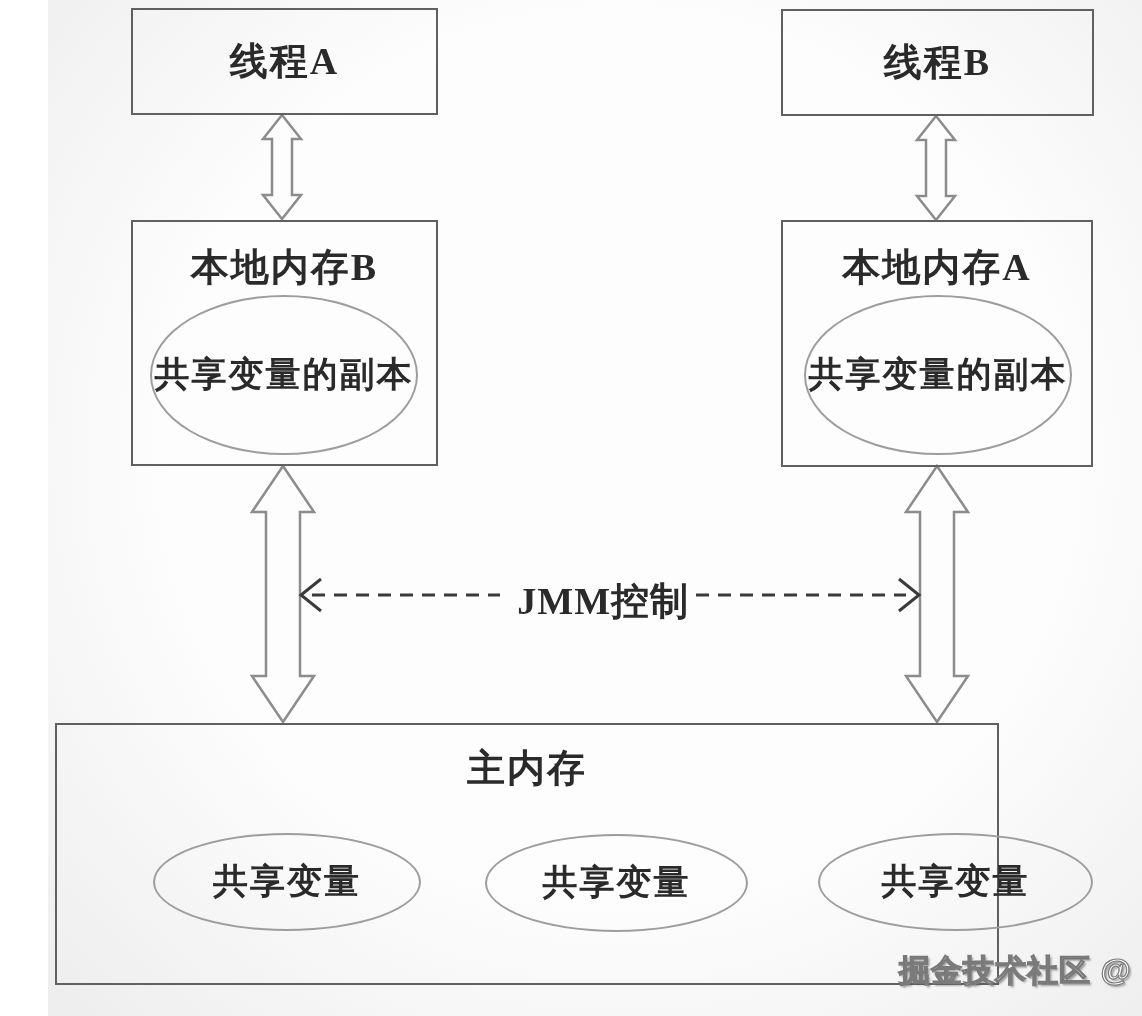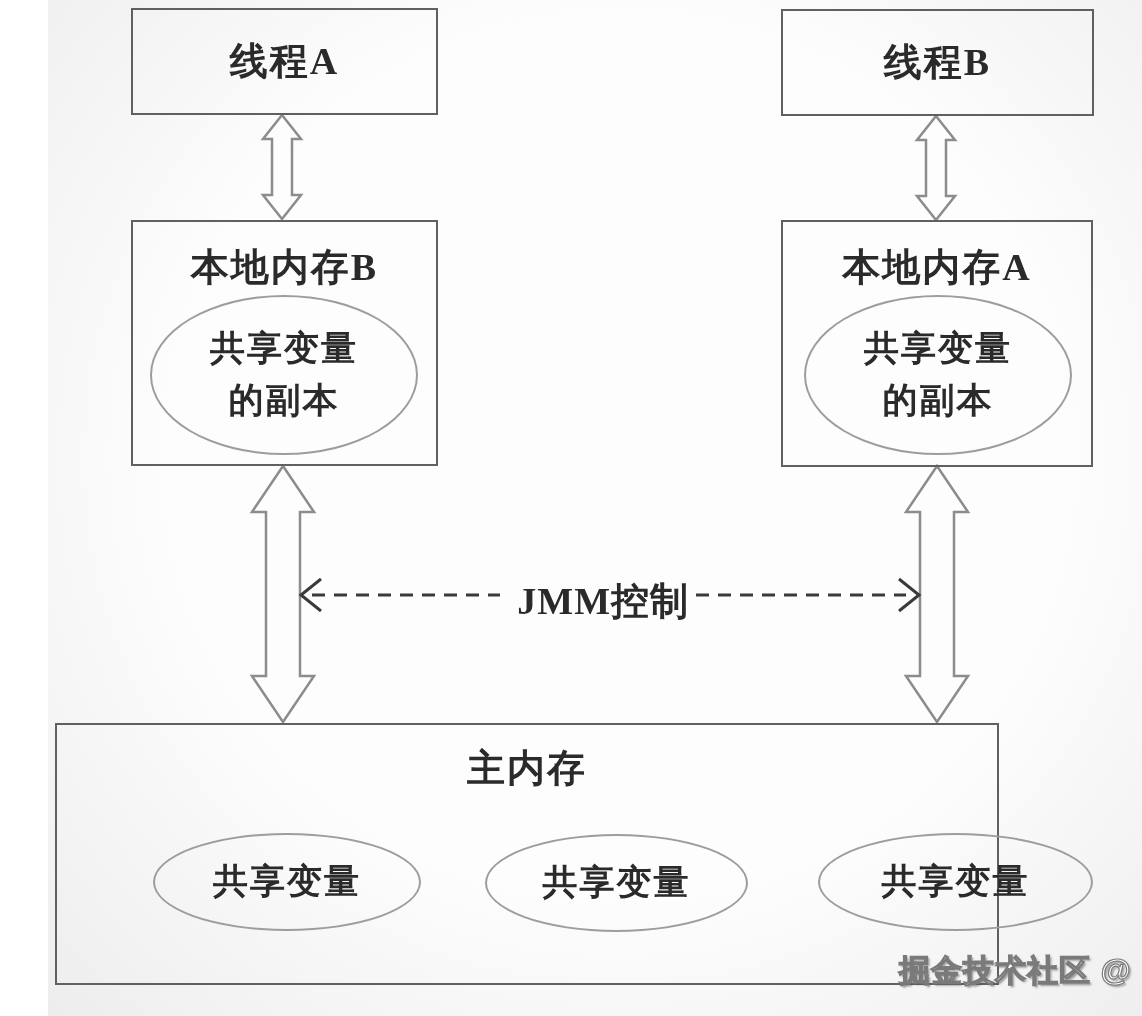--- a/index.html
+++ b/index.html
@@ -49,21 +49,21 @@
     font-weight: 700;
     letter-spacing: 2px;
   }
 
   .ellipse {
     position: absolute;
     border: 2px solid #9d9d9d;
     border-radius: 50%;
     box-sizing: border-box;
     display: flex;
-    flex-direction: column;
+    flex-direction: row;
     align-items: center;
     justify-content: center;
     background: transparent;
   }
 
   .eline {
     font-size: 35px;
     font-weight: 700;
     letter-spacing: 2px;
     line-height: 52px;

